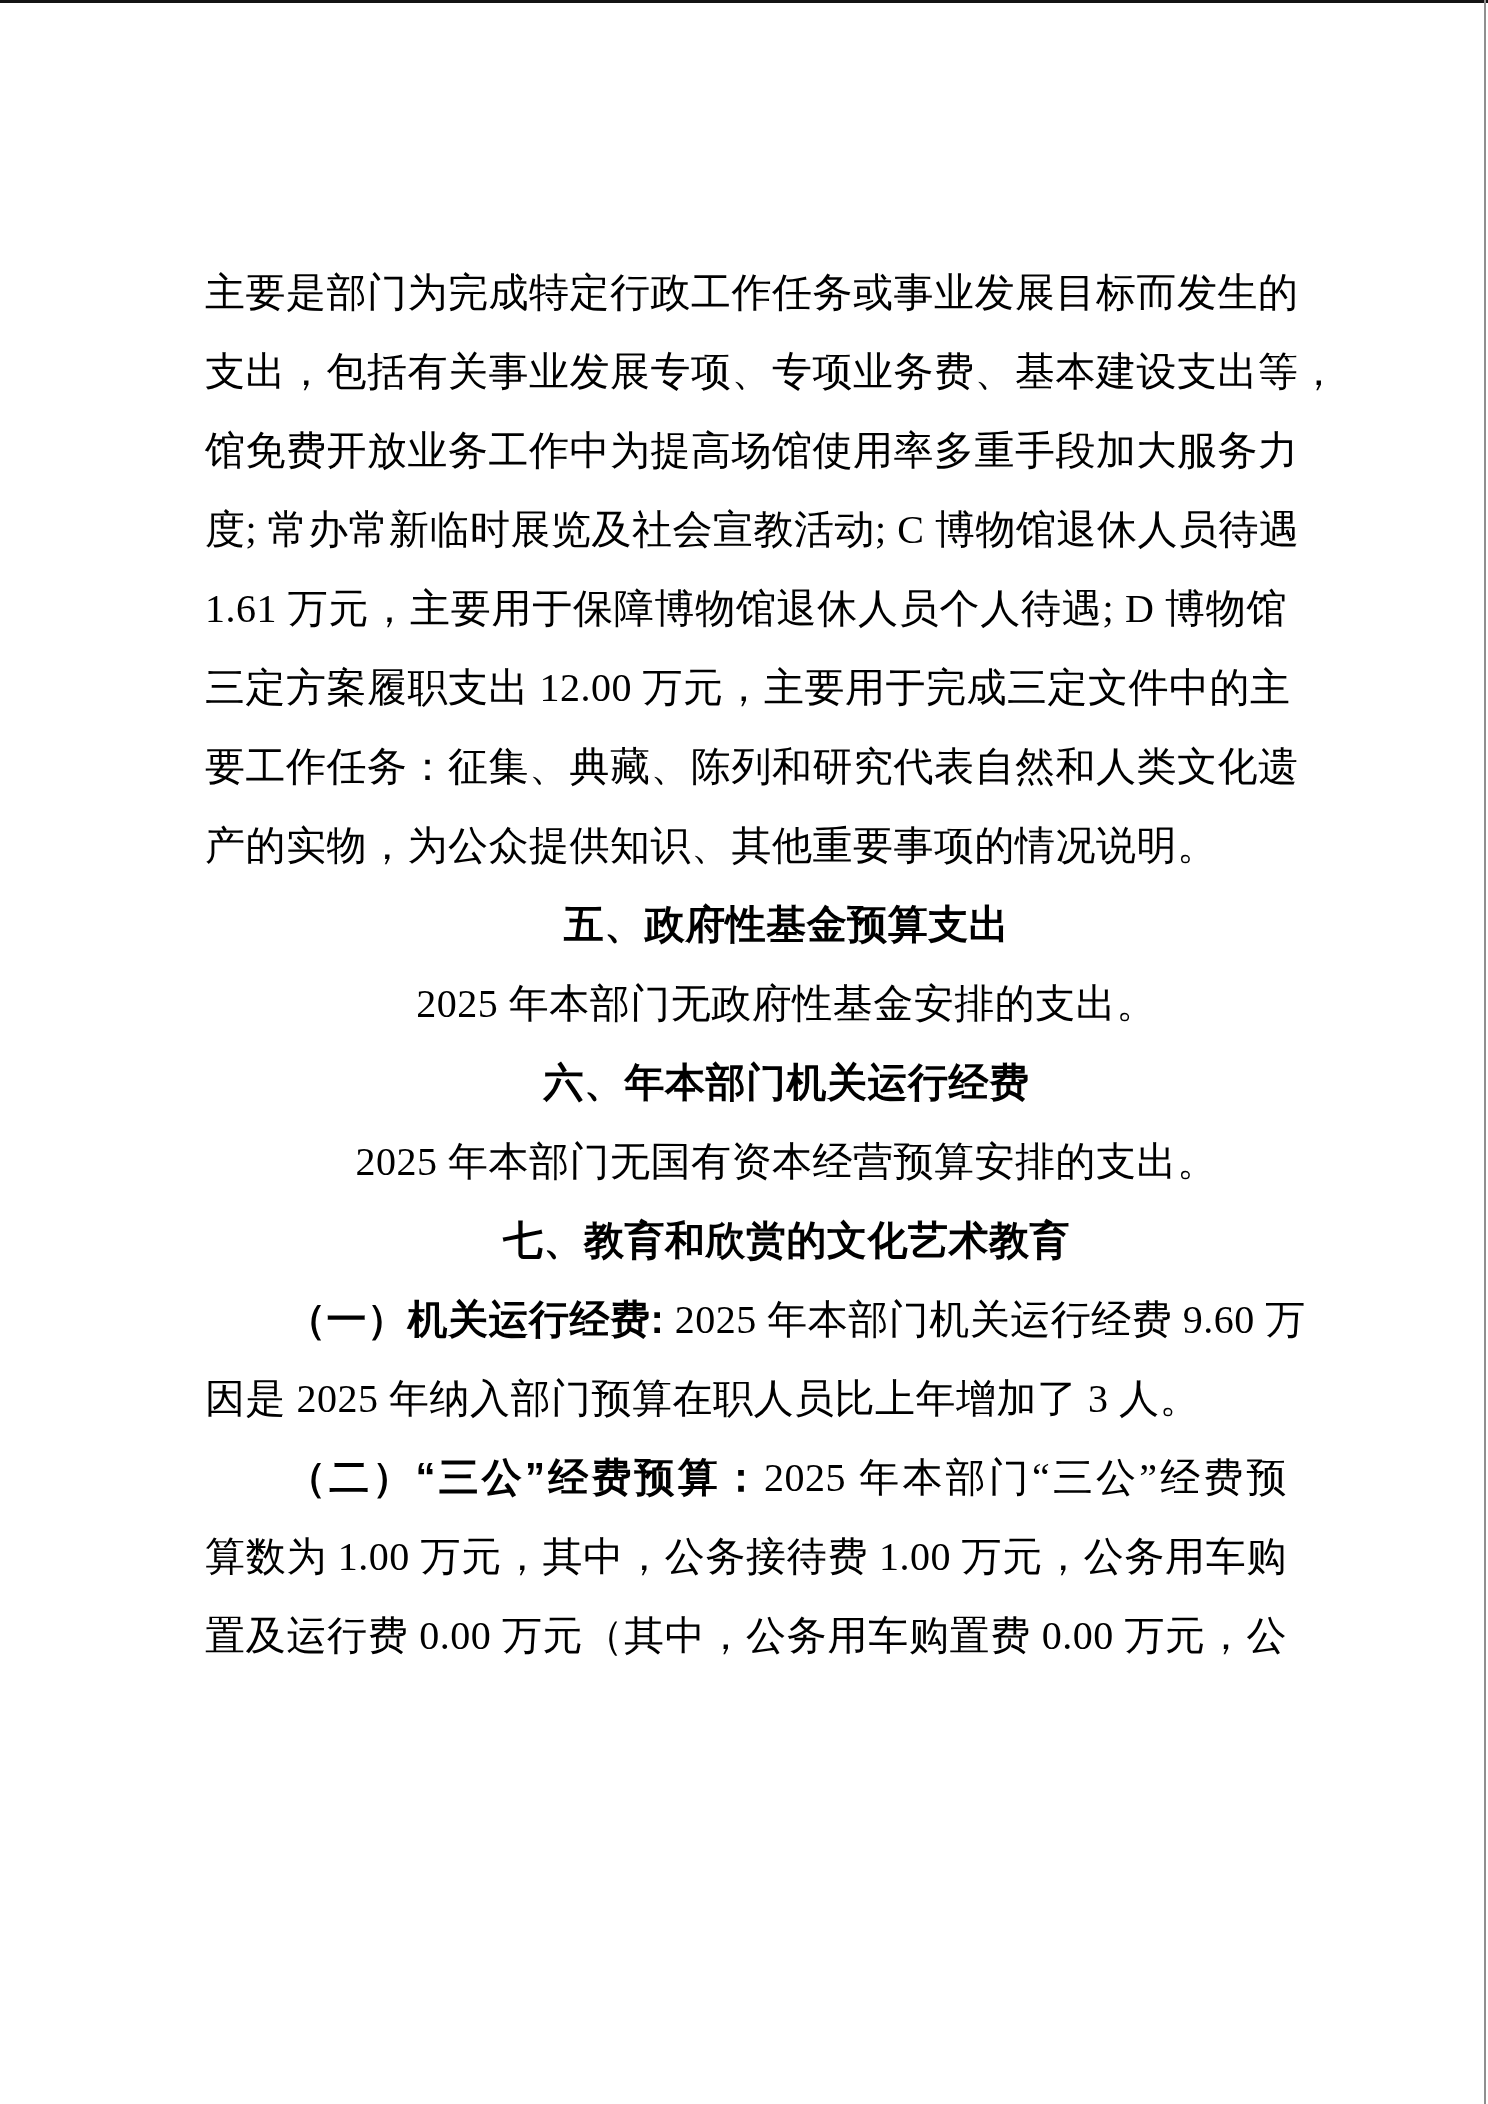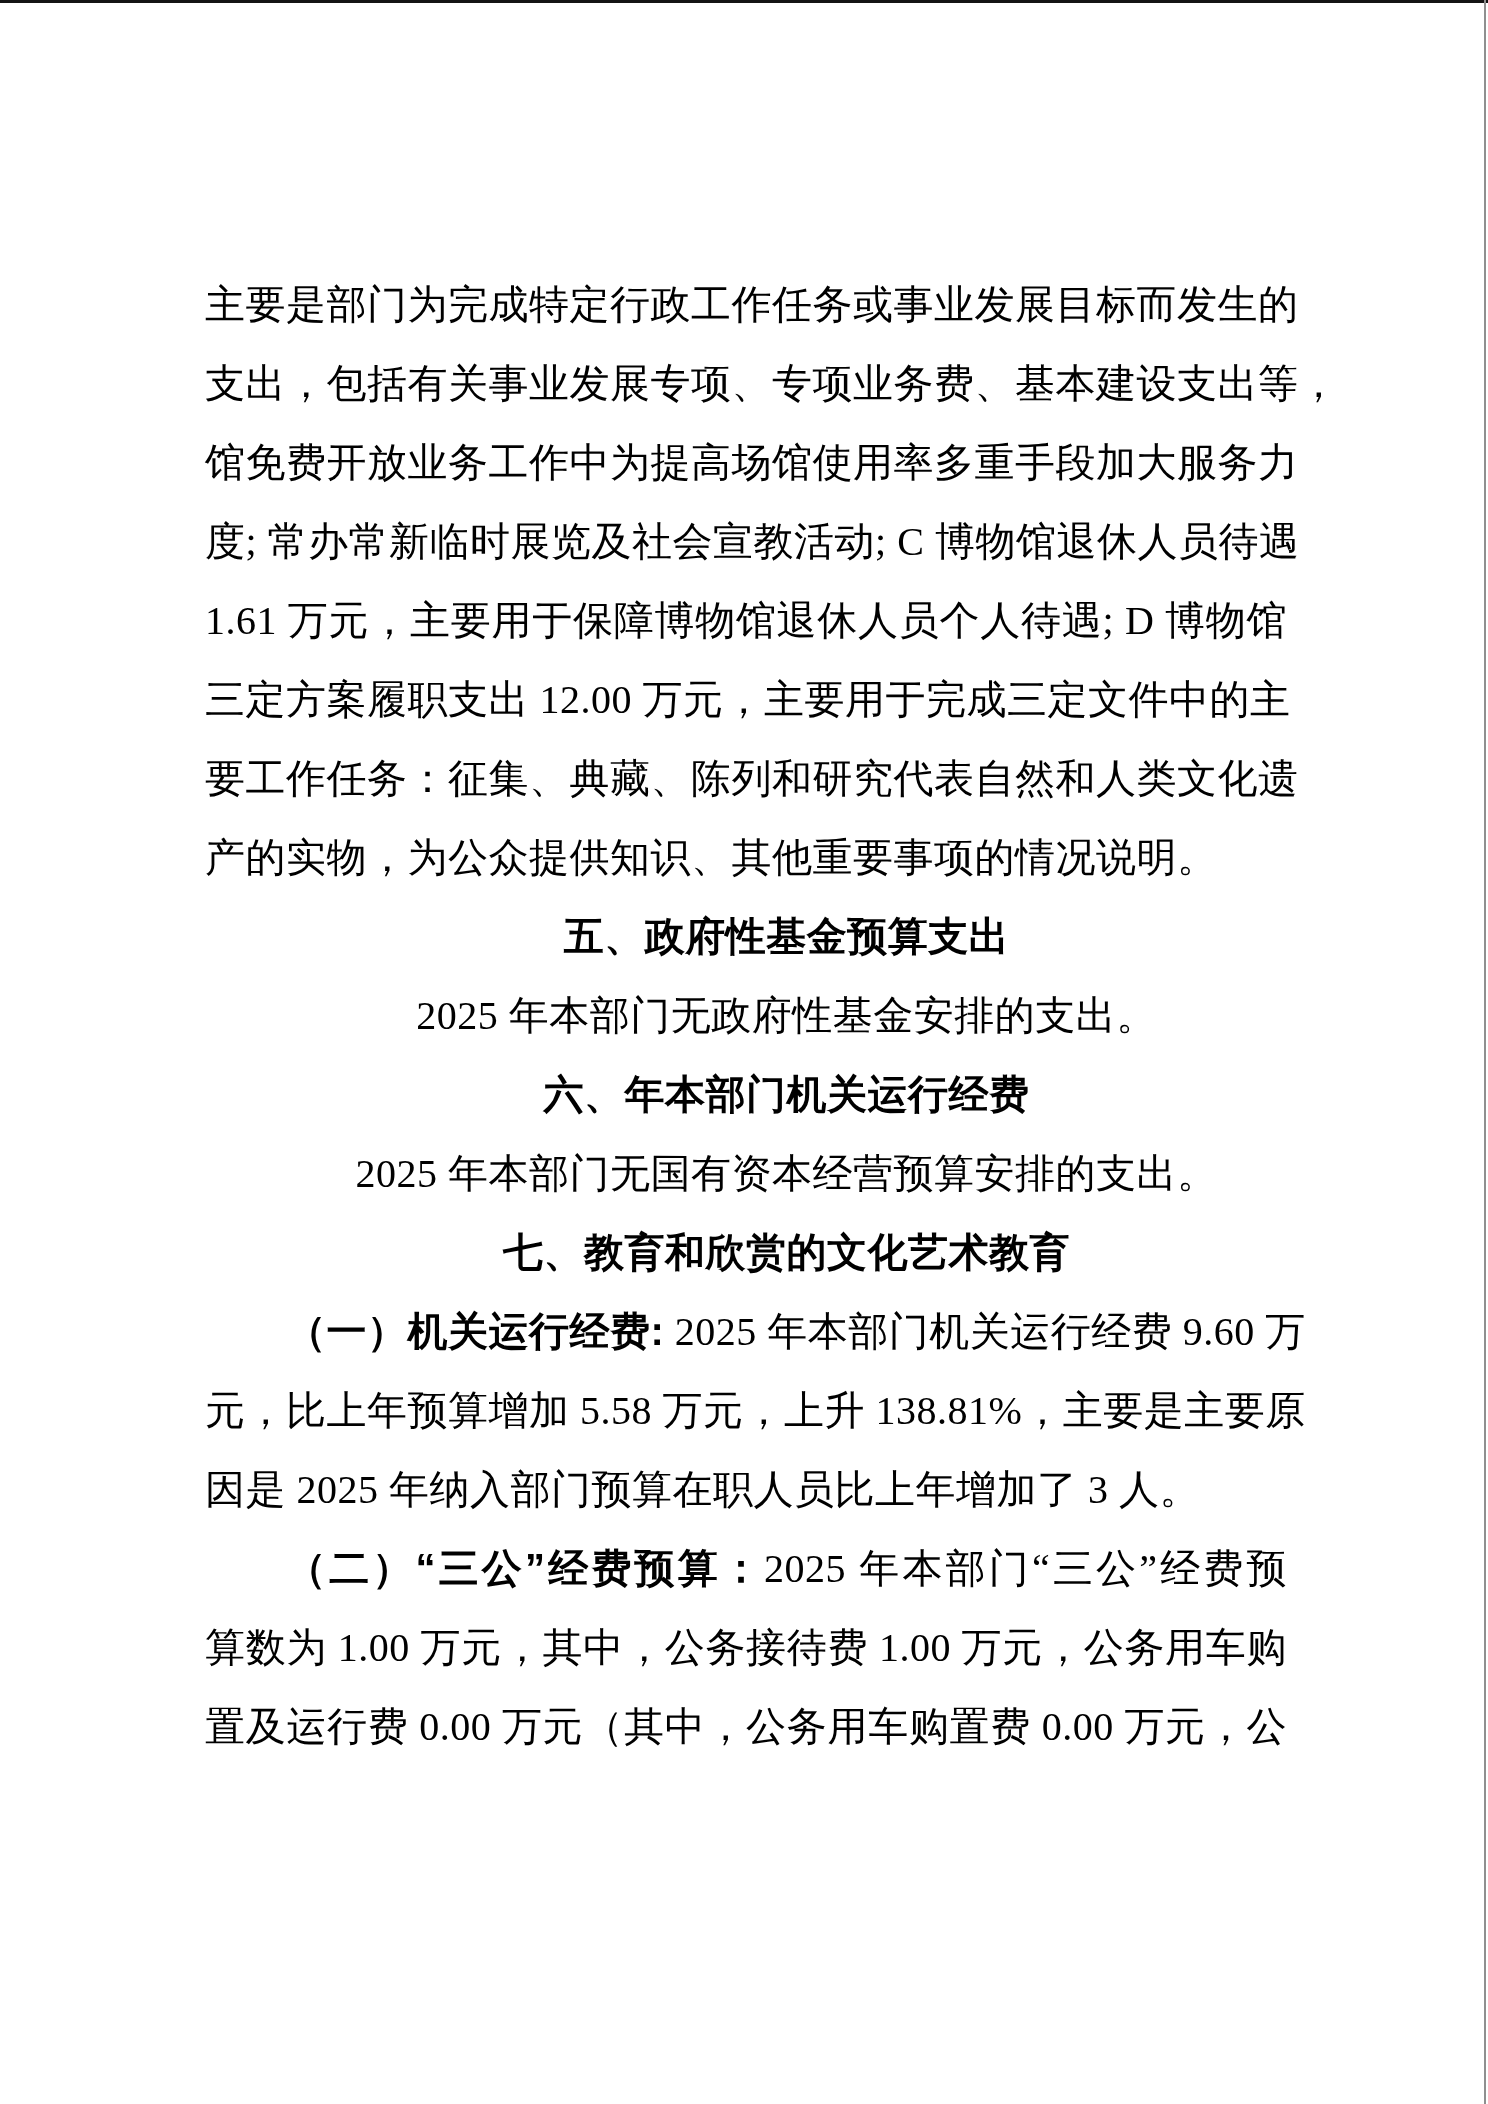--- a/index.html
+++ b/index.html
@@ -23,21 +23,21 @@
   }
   .right-edge {
     position: absolute;
     top: 0; right: 2px;
     width: 2px; height: 2104px;
     background: #8f8f8f;
   }
   .text-block {
     position: absolute;
     left: 205px;
-    top: 265px;
+    top: 253px;
     width: 1082px;
   }
   .ln {
     font-size: 40px;
     line-height: 79px;
     height: 79px;
     white-space: nowrap;
     letter-spacing: 0.5px;
   }
   
@@ -76,21 +76,20 @@
   <div class="ln ind">2025 年本部门无政府性基金安排的支出。</div>
 
   <div class="ln hd ind">六、年本部门机关运行经费</div>
   <div class="ln ind">2025 年本部门无国有资本经营预算安排的支出。</div>
 
   <div class="ln hd ind">七、教育和欣赏的文化艺术教育</div>
 
   <div class="ln j ind">
     <span class="b">（一）机关运行经费:</span><span> 2025 年本部门机关运行经费 9.60 万</span>
   </div>
-  <div class="ln j">元，比上年预算增加 5.58 万元，上升 138.81%，主要是主要原</div>
   <div class="ln">因是 2025 年纳入部门预算在职人员比上年增加了 3 人。</div>
 
   <div class="ln j ind">
     <span class="b">（二）“三公”经费预算：</span><span>2025 年本部门“三公”经费预</span>
   </div>
   <div class="ln j">算数为 1.00 万元，其中，公务接待费 1.00 万元，公务用车购</div>
   <div class="ln j">置及运行费 0.00 万元（其中，公务用车购置费 0.00 万元，公</div>
 </div>
 
 </body></html>

